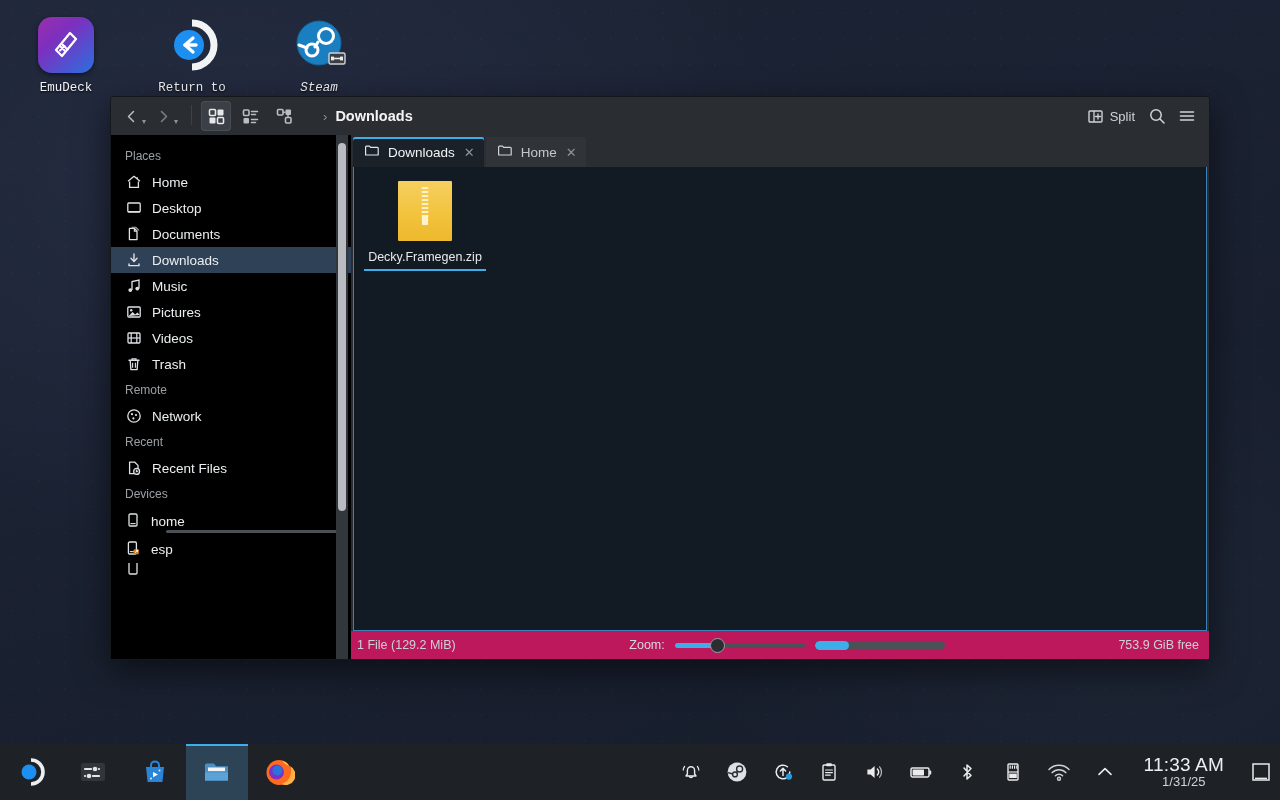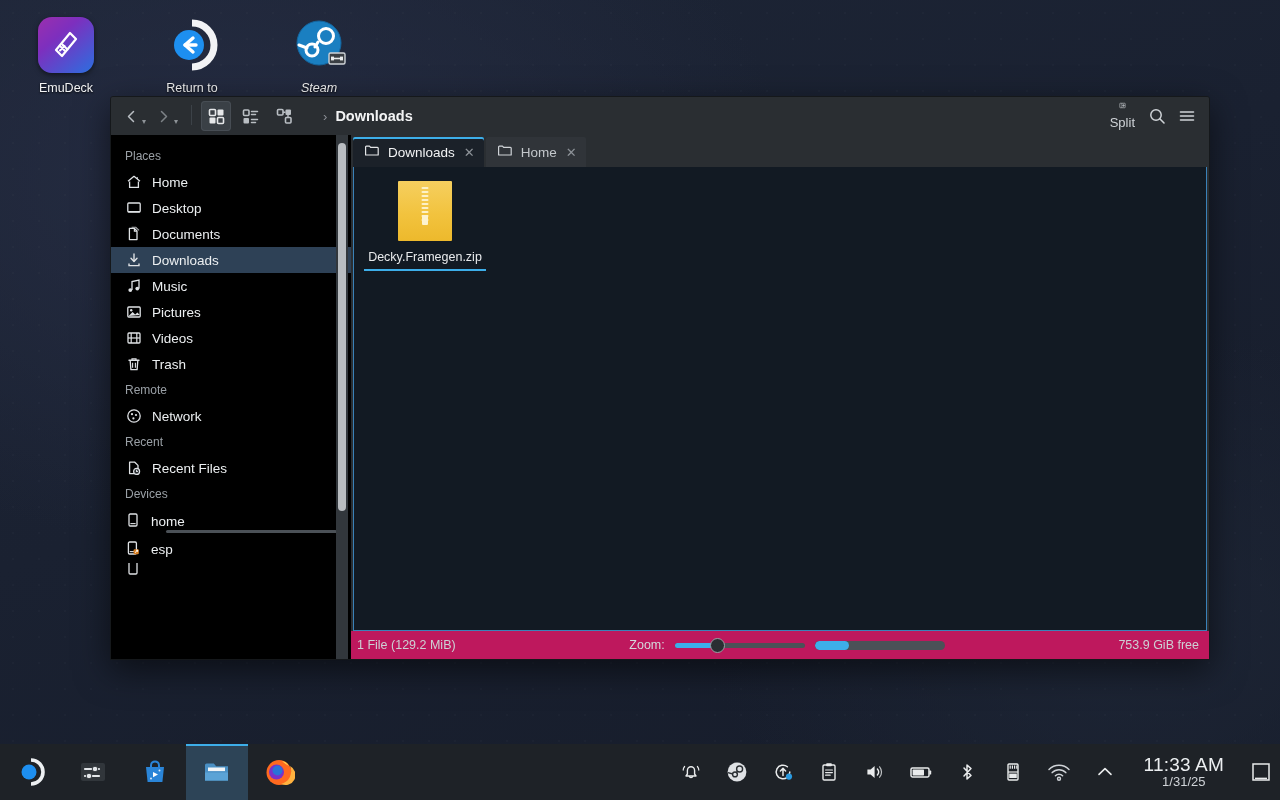--- a/index.html
+++ b/index.html
@@ -26,20 +26,21 @@
     background-size:26px 26px;
     opacity:.5;
   }
 
   
   .desk-icons { position:absolute; left:0; top:6px; width:420px; }
   .desk-icon {
     position:absolute; width:124px; text-align:center;
     font-size:12.5px; color:#f2f3f4;
     text-shadow:0 1px 2px rgba(0,0,0,.85);
+    font-family:Liberation Mono, monospace;
   }
   .desk-icon .glyph { height:62px; display:flex; align-items:center; justify-content:center; margin-bottom:5px;}
   .desk-icon .lbl { display:block; line-height:14px; }
   .desk-icon.link .lbl { font-style:italic; }
 
   .emudeck-ic {
     width:56px;height:56px;border-radius:14px;
     background:linear-gradient(140deg,#9b2fae 0%, #7d2fbe 35%, #2b6fe0 100%);
     display:flex;align-items:center;justify-content:center;
     box-shadow:0 2px 5px rgba(0,0,0,.5);
@@ -86,21 +87,21 @@
   .tbtn .mini { font-size:8px; position:relative; top:5px; left:-1px; color:#8e9398;}
   .viewgroup { display:flex; align-items:center; gap:4px; margin-left:8px; padding-left:10px; position:relative;}
   .viewgroup::before{
     content:""; position:absolute; left:0; top:4px; width:1px; height:20px; background:#3c4248;
   }
   .vbtn { width:30px;height:30px;display:flex;align-items:center;justify-content:center;border-radius:4px; }
   .vbtn.active { background:#3a4046; box-shadow:inset 0 0 0 1px #474d54; }
   .crumbs { flex:1; display:flex; align-items:center; gap:8px; margin-left:22px; }
   .crumb-sep { color:#8b9096; font-size:13px; }
   .crumb { font-size:14.5px; font-weight:bold; color:#f3f4f5; }
-  .split-btn { display:flex;align-items:center;gap:6px;height:28px;padding:0 6px;border-radius:3px;color:#cfd3d7;font-size:13px;flex-direction:column; }
+  .split-btn { display:flex;align-items:center;gap:6px;height:28px;padding:0 6px;border-radius:3px;color:#cfd3d7;font-size:13px; }
 
   
   .wbody { flex:1; display:flex; min-height:0; background:#2a2e32; }
 
   
   .sidebar {
     width:240px; background:#000000; position:relative; flex:none;
     padding-top:8px; overflow:hidden;
   }
   .sec-title { font-size:12px; color:#9aa0a6; padding:6px 0 6px 14px; }

